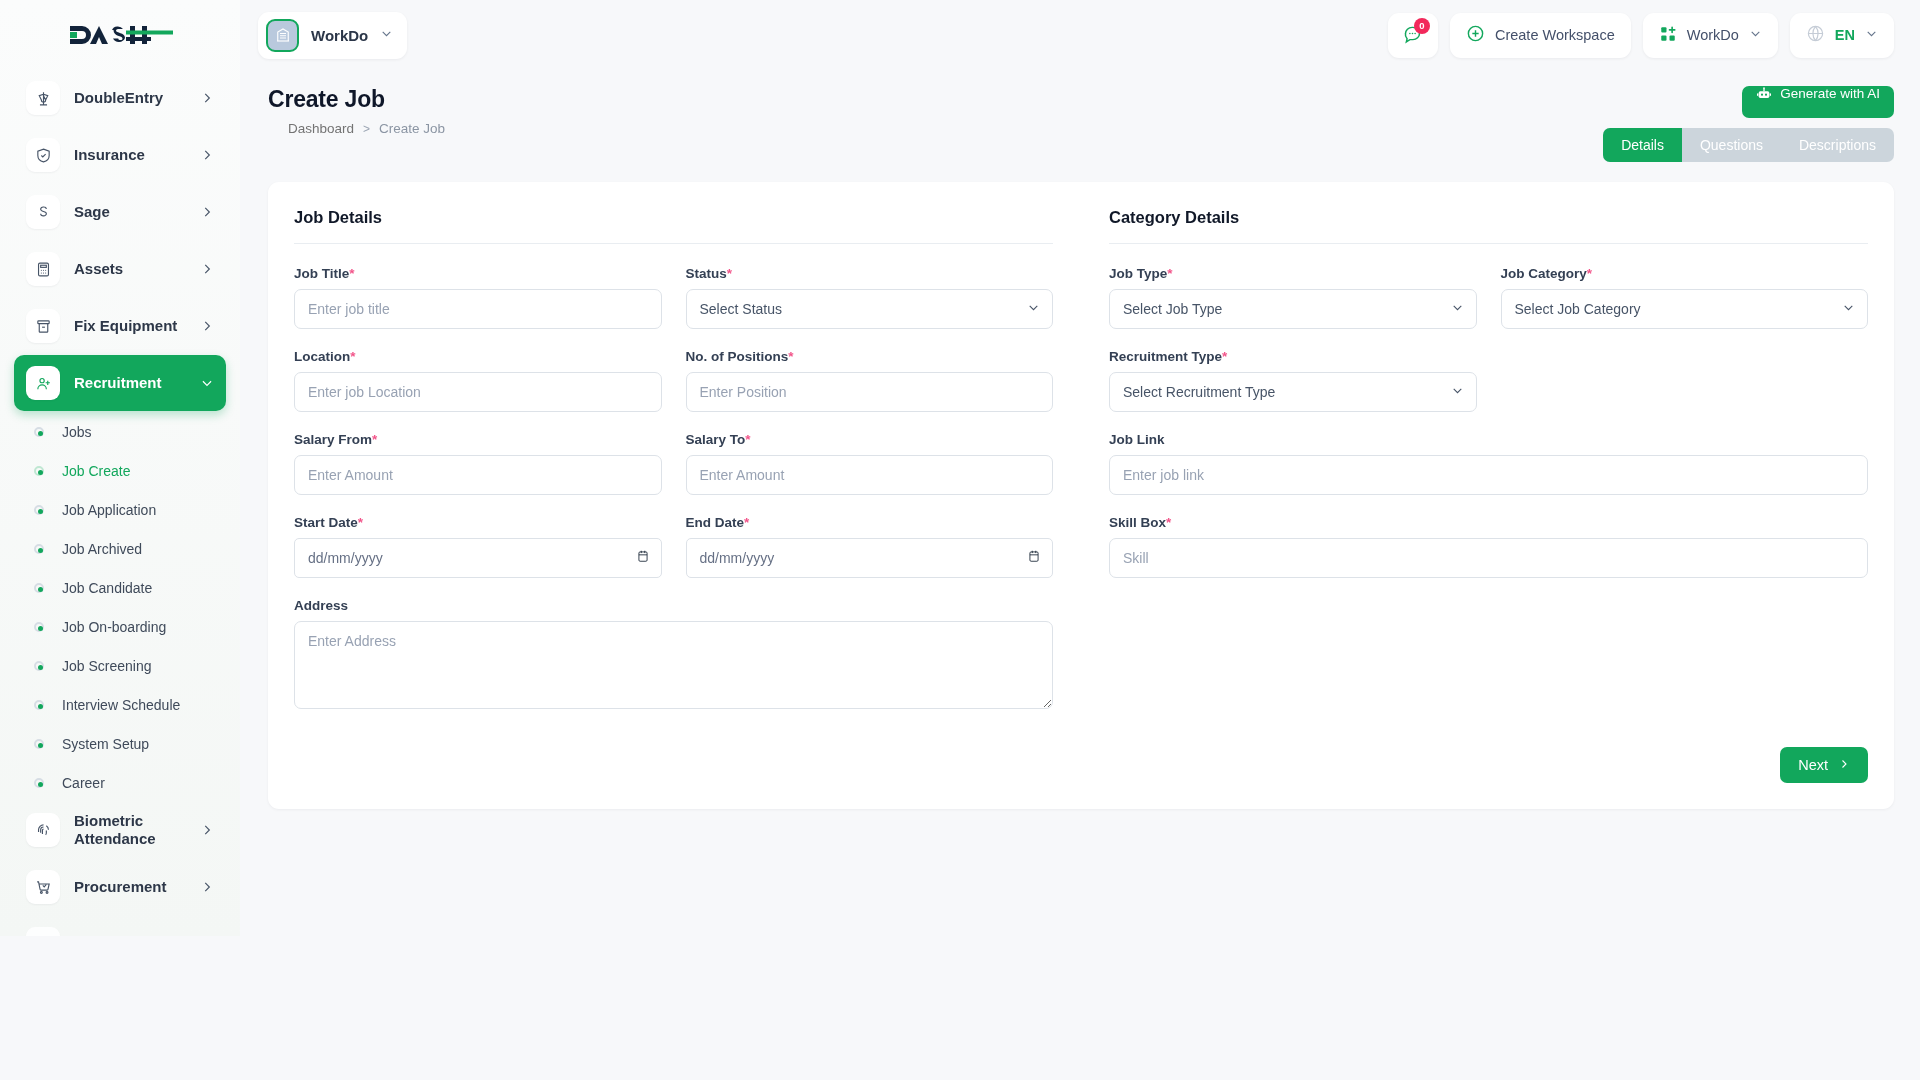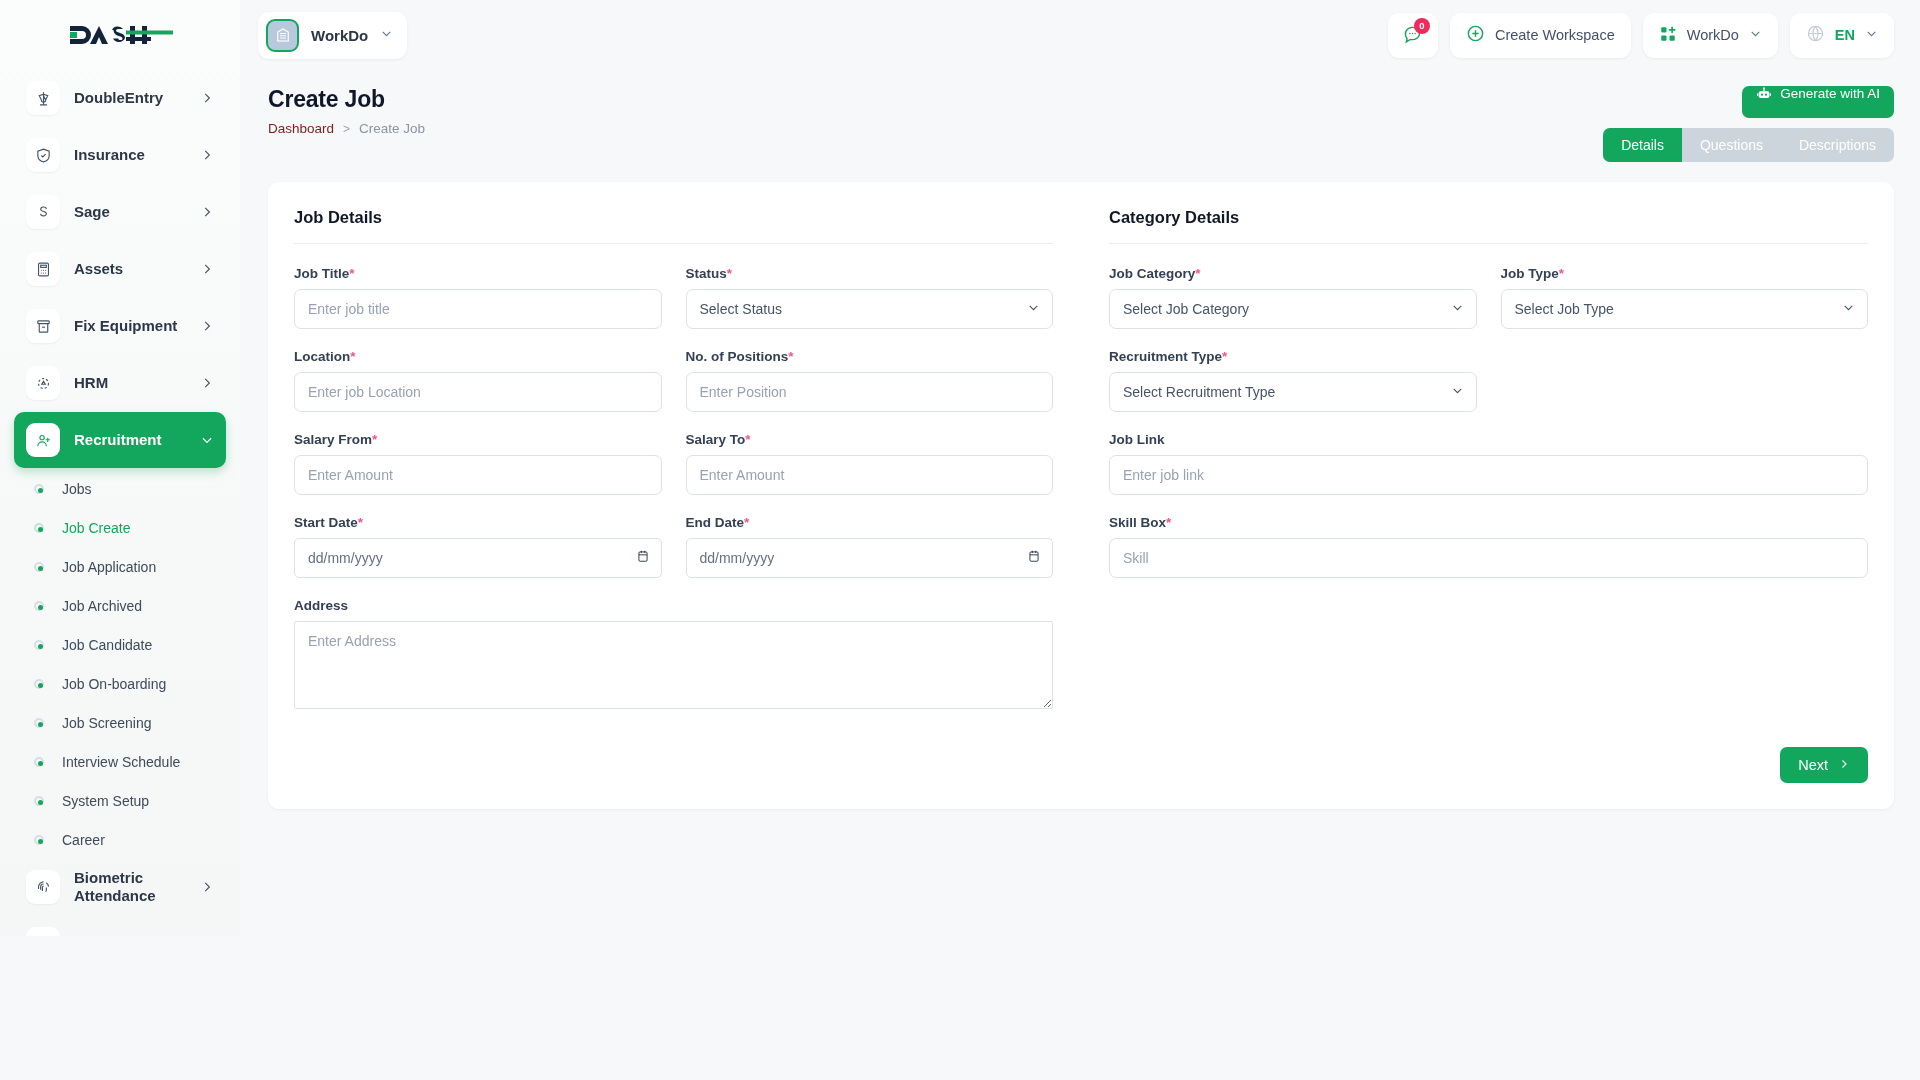--- a/index.html
+++ b/index.html
@@ -111,21 +111,21 @@
   .plus-ico svg{width:19px;height:19px;stroke:#12a75c;fill:none;stroke-width:1.8;}
   .grid-ico svg{width:18px;height:18px;}
   .globe-ico svg{width:19px;height:19px;stroke:#c5ccd6;fill:none;stroke-width:1.5;}
   .lang-txt{color:#12a75c;font-weight:700;font-size:14.5px;}
 
   
   .page-head{ padding: 16px 26px 0 28px; position:relative; display:flex; }
   .ph-left{flex:1;}
   .page-title{font-size:23px;font-weight:700;color:#0f1729;letter-spacing:-.2px;}
   .crumbs{display:flex;align-items:center;gap:9px;margin-top:8px;font-size:13.5px;}
-  .crumbs a{color:#7f1d1d;text-decoration:none;cursor:pointer;}
+  .crumbs a{color:#737373;text-decoration:none;cursor:pointer;margin-left:20px;}
   .crumbs .sep{color:#9aa4b2;font-size:12px;}
   .crumbs .cur{color:#8b95a3;}
 
   .ph-right{display:flex;flex-direction:column;align-items:flex-end;gap:10px;}
   .ai-btn{
     background:#12a75c;color:#fff;border:none;border-radius:7px;
     height:32px;padding:0 14px;display:flex;align-items:flex-start;gap:8px;
     font-size:13.5px;font-weight:500;cursor:pointer;font-family:inherit;
   }
   .ai-btn svg{width:16px;height:16px;fill:#fff;}
@@ -182,21 +182,21 @@
   .date-wrap{position:relative;}
   .date-inp{
     width:100%;height:40px;border:1px solid #dde2e8;border-radius:5px;
     padding:0 34px 0 13px;font-size:14px;color:#667085;background:#fff;
     font-family:inherit;display:flex;align-items:center;cursor:text;
   }
   .cal-ico{position:absolute;right:12px;top:50%;transform:translateY(-50%);}
   .cal-ico svg{width:14px;height:15px;stroke:#1d2939;fill:none;stroke-width:1.5;}
 
   .ta{
-    width:100%;height:88px;border:1px solid #dde2e8;border-radius:2px;
+    width:100%;height:88px;border:1px solid #dde2e8;border-radius:7px;
     padding:11px 13px;font-size:14px;color:#101828;background:#fff;
     font-family:inherit;outline:none;resize:vertical;
   }
   .ta::placeholder{color:#98a2b3;}
 
   .card-foot{display:flex;justify-content:flex-end;margin-top:14px;}
   .next-btn{
     background:#12a75c;color:#fff;border:none;border-radius:7px;
     height:36px;padding:0 18px;display:flex;align-items:center;gap:10px;
     font-size:14.5px;cursor:pointer;font-family:inherit;
@@ -288,32 +288,20 @@
             <path d="M6 8v11a1 1 0 0 0 1 1h10a1 1 0 0 0 1-1V8"></path>
             <path d="M10 13h4"></path>
           </svg>
       </span>
       <span class="lbl">Fix Equipment</span>
       <span class="chev"><svg viewBox="0 0 24 24">
             <path d="M9 5l7 7-7 7"></path>
           </svg></span>
     </div>
 
-    <div class="nav-item">
-      <span class="ico">
-        <svg viewBox="0 0 24 24">
-            <circle cx="12" cy="12" r="7" stroke-dasharray="3 3"></circle>
-            <path d="M12 9l2.5 4h-5z"></path>
-          </svg>
-      </span>
-      <span class="lbl">HRM</span>
-      <span class="chev"><svg viewBox="0 0 24 24">
-            <path d="M9 5l7 7-7 7"></path>
-          </svg></span>
-    </div>
 
     <div class="nav-item active">
       <span class="ico">
         <svg viewBox="0 0 24 24">
             <circle cx="10" cy="8" r="3"></circle>
             <path d="M4 20a6 6 0 0 1 12 0"></path>
             <path d="M18 8v6M15 11h6"></path>
           </svg>
       </span>
       <span class="lbl">Recruitment</span>
@@ -588,37 +576,37 @@
           </div>
         </div>
       </div>
 
       <div class="col right">
         <div class="sec-title">Category Details</div>
         <div class="sec-rule"></div>
 
         <div class="row">
           <div class="fld">
+            <label class="flabel"><span>Job Type</span><span class="req">*</span></label>
+            <div class="sel-wrap">
+              <select class="sel"><option>Select Job Type</option></select>
+              <span class="sel-arrow"><svg viewBox="0 0 24 24">
+                    <path d="M5 9l7 7 7-7"></path>
+                  </svg></span>
+            </div>
+          </div>
+          <div class="fld">
             <label class="flabel"><span>Job Category</span><span class="req">*</span></label>
             <div class="sel-wrap">
               <select class="sel"><option>Select Job Category</option></select>
               <span class="sel-arrow"><svg viewBox="0 0 24 24">
                     <path d="M5 9l7 7 7-7"></path>
                   </svg></span>
             </div>
           </div>
-          <div class="fld">
-            <label class="flabel"><span>Job Type</span><span class="req">*</span></label>
-            <div class="sel-wrap">
-              <select class="sel"><option>Select Job Type</option></select>
-              <span class="sel-arrow"><svg viewBox="0 0 24 24">
-                    <path d="M5 9l7 7 7-7"></path>
-                  </svg></span>
-            </div>
-          </div>
         </div>
 
         <div class="row">
           <div class="fld">
             <label class="flabel"><span>Recruitment Type</span><span class="req">*</span></label>
             <div class="sel-wrap">
               <select class="sel"><option>Select Recruitment Type</option></select>
               <span class="sel-arrow"><svg viewBox="0 0 24 24">
                     <path d="M5 9l7 7 7-7"></path>
                   </svg></span>

